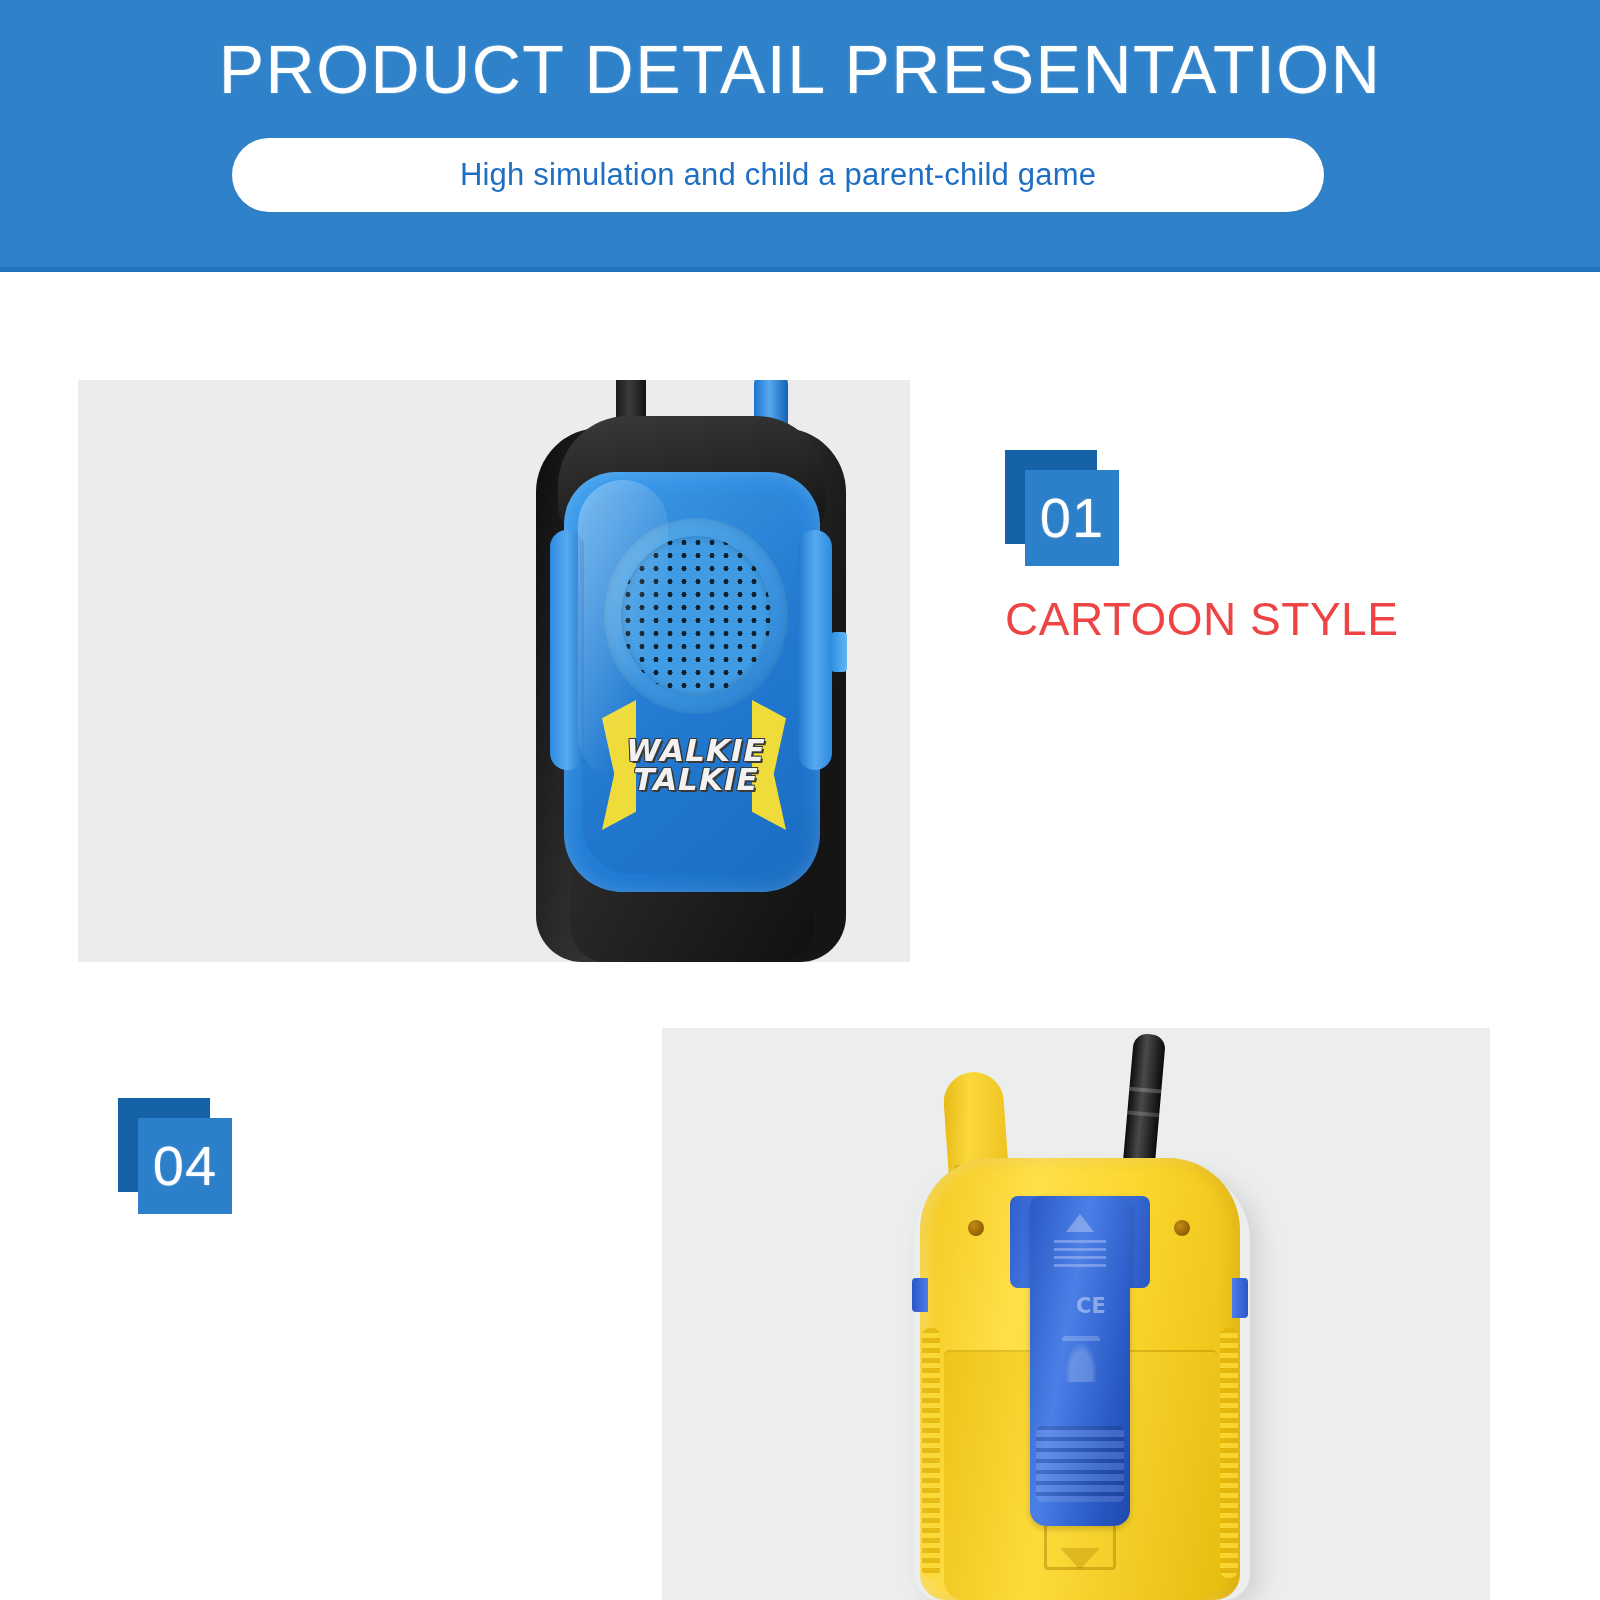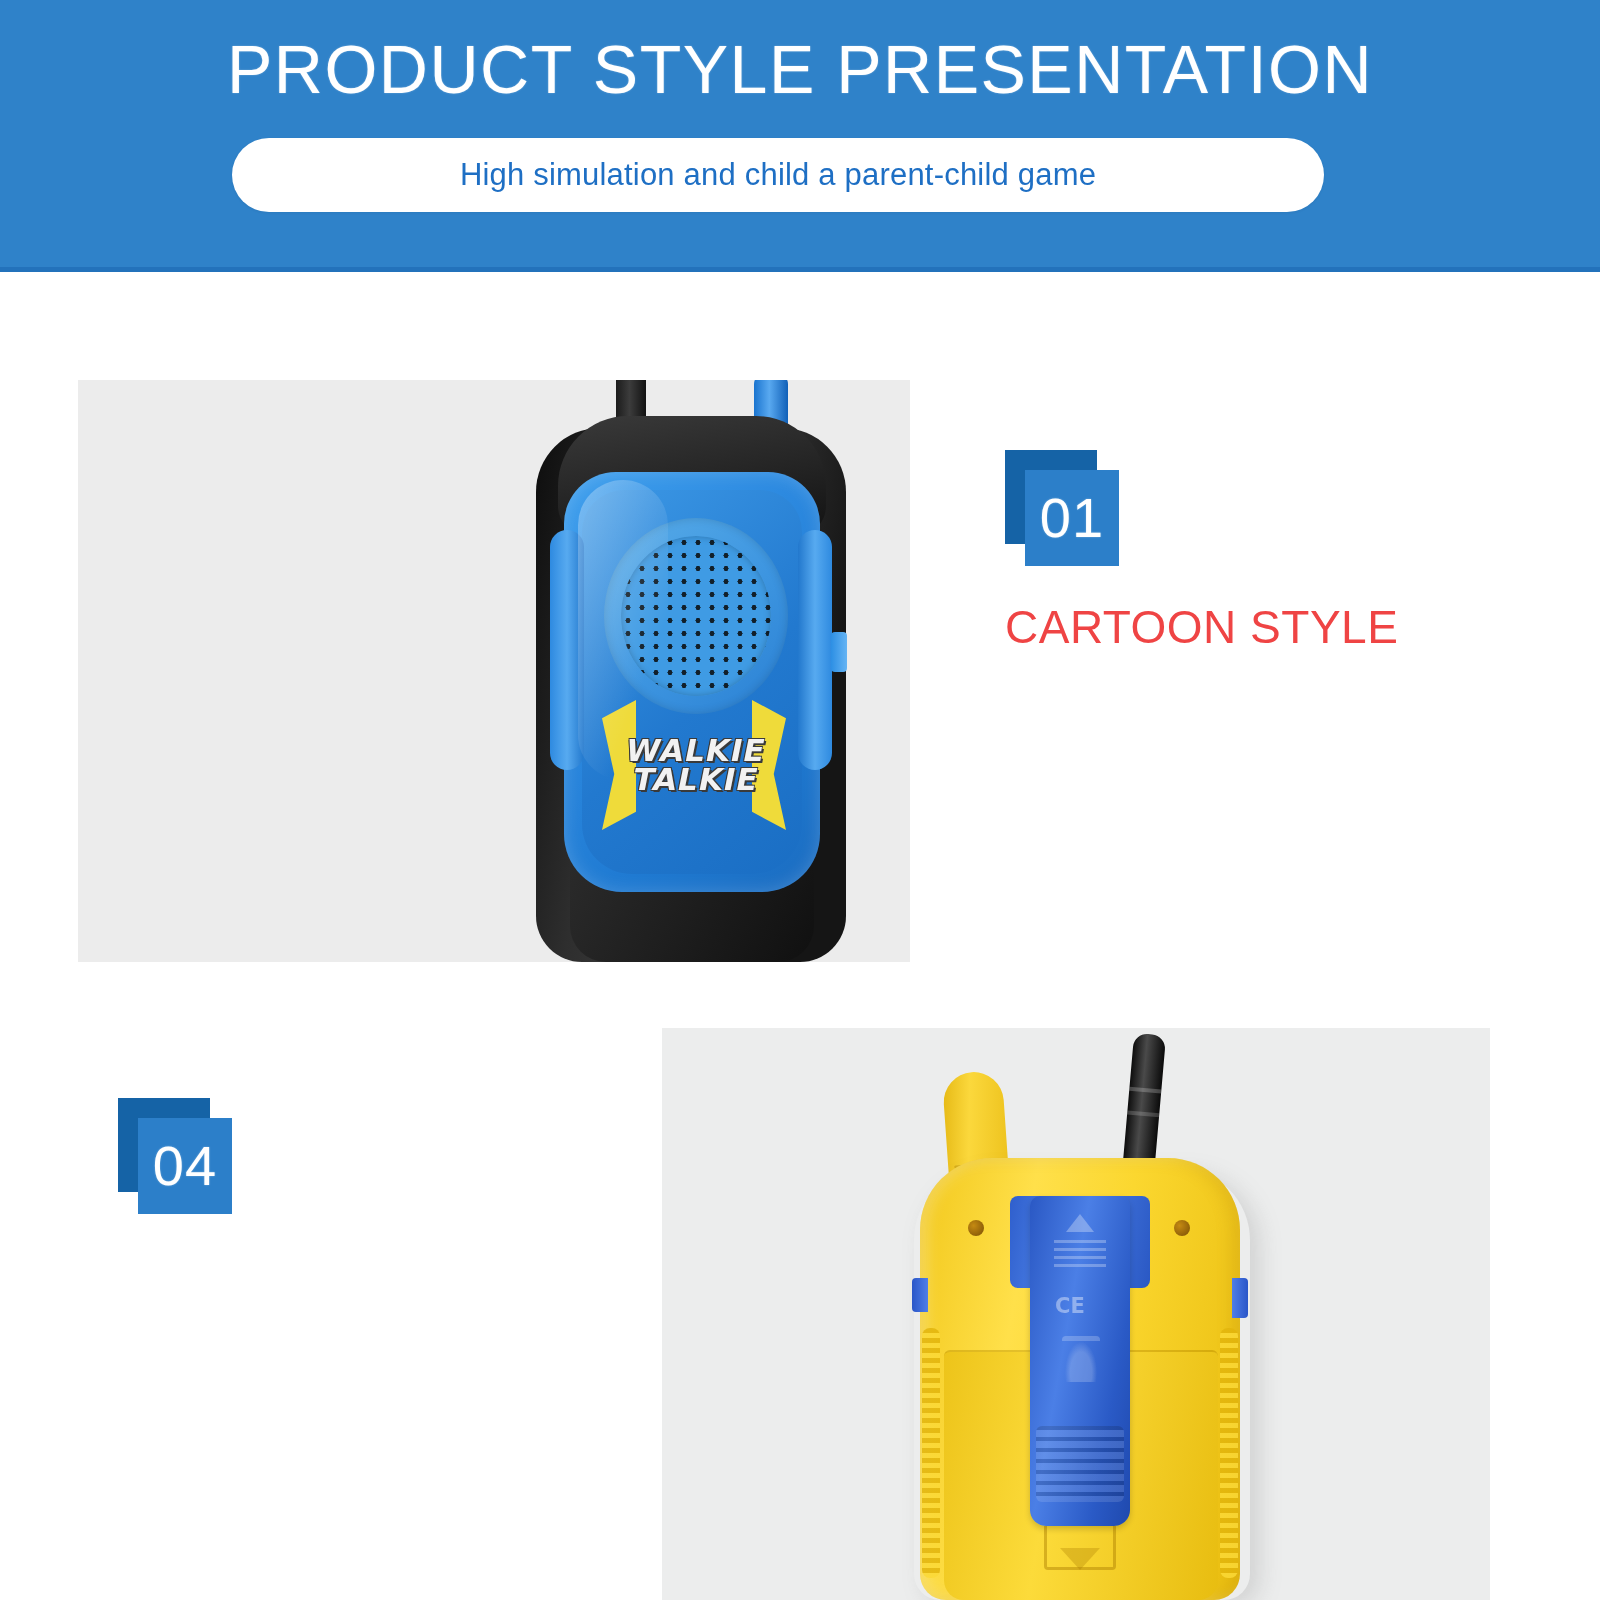--- a/index.html
+++ b/index.html
@@ -217,21 +217,21 @@
     background:linear-gradient(100deg,#2f5fcd,#5186ea 40%,#2a58c4);
     border-radius:8px;
   }
   .wt2-clip-tri {
     position:absolute; left:182px; top:186px; width:0; height:0;
     border-left:14px solid transparent; border-right:14px solid transparent;
     border-bottom:18px solid rgba(255,255,255,0.30);
   }
   .wt2-clip-bars { position:absolute; left:170px; top:212px; width:52px; height:30px;
     background:repeating-linear-gradient(180deg, rgba(255,255,255,0.28) 0 3px, rgba(0,0,0,0) 3px 8px); }
-  .wt2-ce { position:absolute; left:160px; top:266px; width:52px; text-align:center;
+  .wt2-ce { position:absolute; left:181px; top:266px; width:52px; text-align:center;
     color:rgba(255,255,255,0.4); font-size:21px; font-weight:700; font-family:"DejaVu Sans", sans-serif; }
   .wt2-bin { position:absolute; left:178px; top:308px; width:38px; height:46px;
     background:
       linear-gradient(180deg, rgba(255,255,255,0.22) 0 5px, rgba(0,0,0,0) 5px),
       radial-gradient(ellipse at 50% 80%, rgba(255,255,255,0.20) 40%, rgba(0,0,0,0) 60%);
     border-radius:4px; }
   .wt2-clip-ridges { position:absolute; left:152px; top:398px; width:88px; height:76px;
     background:repeating-linear-gradient(180deg, rgba(0,0,0,0.14) 0 4px, rgba(255,255,255,0.12) 4px 11px);
     border-radius:6px; }
   .wt2-arrow {
@@ -251,21 +251,21 @@
     border-radius:72px 72px 26px 26px;
     box-shadow:10px 6px 22px rgba(120,120,120,0.22);
     pointer-events:none;
   }
 
   
   .feature { position:absolute; }
   .feature-01 { left:1005px; top:450px; width:470px; }
   .feature-02 { left:118px; top:1098px; width:470px; }
 
-  .badge { position:relative; width:114px; height:116px; margin-bottom:34px; }
+  .badge { position:relative; width:114px; height:116px; margin-bottom:26px; }
   .badge-back {
     position:absolute; left:0; top:0; width:92px; height:94px;
     background:#1563a6;
   }
   .badge-front {
     position:absolute; left:20px; top:20px; width:94px; height:96px;
     background:#2c7fc9;
     display:flex; align-items:center; justify-content:center;
   }
   .badge-num {
@@ -288,21 +288,21 @@
     line-height:1.52;
     font-weight:400;
     max-width:450px;
   }
   .feature-02 .feature-body { max-width:420px; }
 </style>
 </head>
 <body>
 
 <div class="header">
-  <div class="header-title">PRODUCT STYLE PRESENTATION</div>
+  <div class="header-title">PRODUCT DETAIL PRESENTATION</div>
   <div class="subtitle-pill">
     <span class="subtitle-text">High simulation and child a  parent-child game</span>
   </div>
 </div>
 
 <div class="photo1">
   <div class="wt1">
     <div class="wt1-ant-black"></div>
     <div class="wt1-ant-blue"></div>
     <div class="wt1-body"></div>

